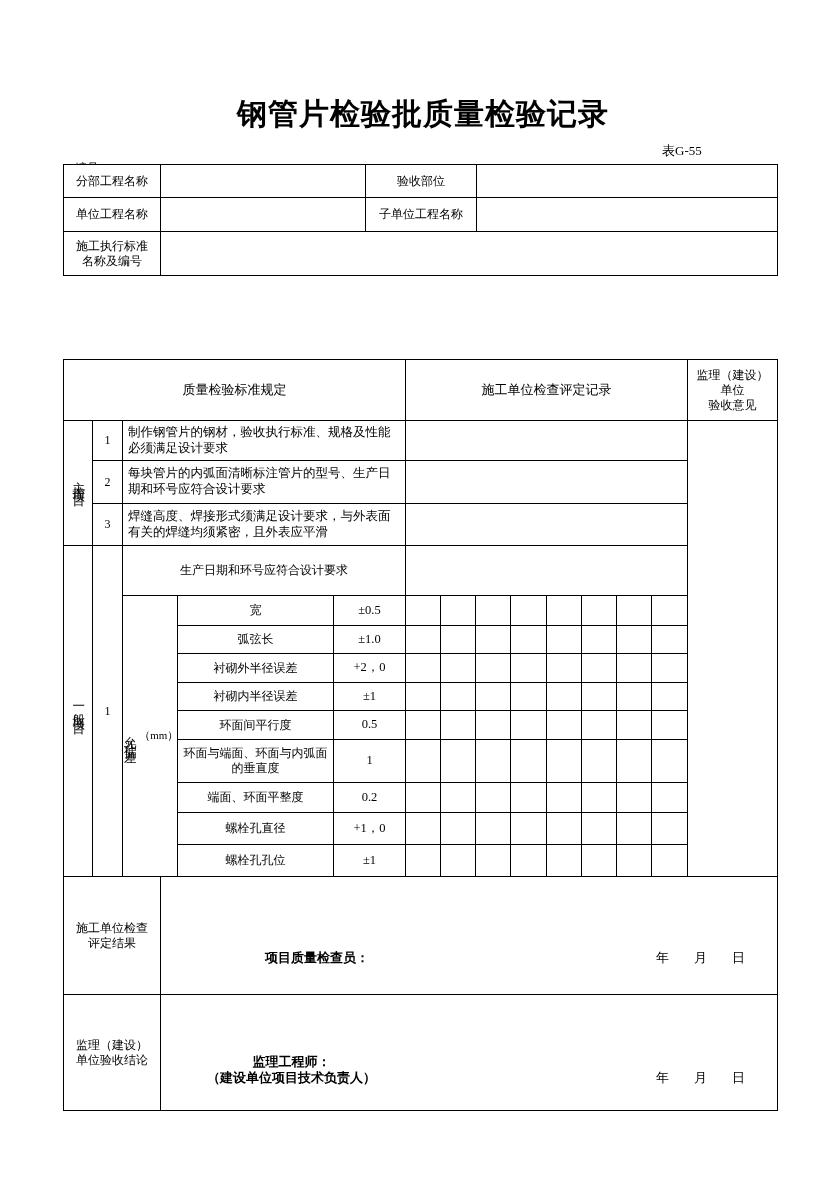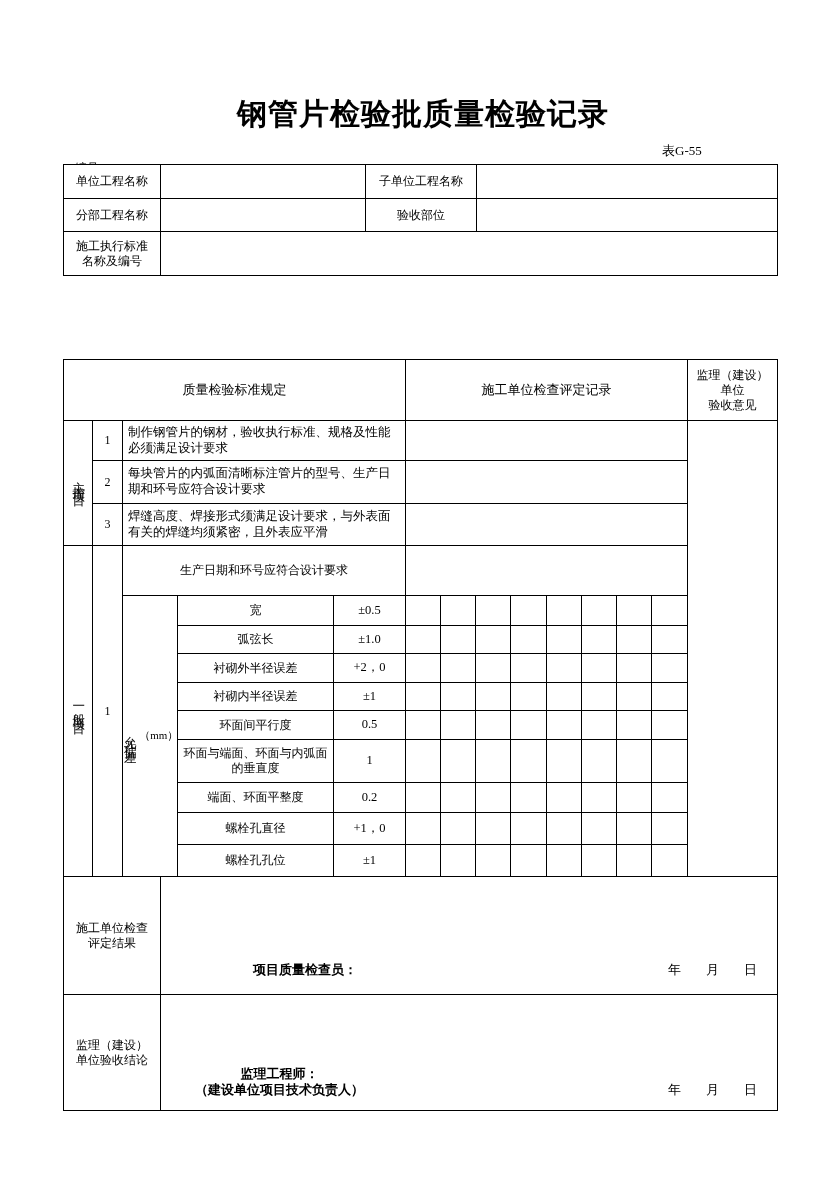--- a/index.html
+++ b/index.html
@@ -22,21 +22,21 @@
   .tA{top:164px;width:714px;}
   .tB{top:359px;width:714px;}
   .tC{top:876px;width:714px;}
   .pre{white-space:pre-line;}
   .hdr{font-size:13px;}
   .txt{text-align:left;padding:2px 12px 2px 5px;font-size:12.5px;}
   .vert{writing-mode:vertical-rl;text-orientation:upright;letter-spacing:5px;font-size:12.5px;}
   .devbox{display:flex;flex-direction:row;align-items:center;justify-content:center;gap:2px;}
   .devbox .unit{font-size:11px;letter-spacing:0;}
   .tol{font-size:12.5px;}
-  .sig-cell{vertical-align:bottom;padding:0;}
+  .sig-cell{vertical-align:bottom;padding:12px;}
   .sig-line{display:flex;justify-content:space-between;align-items:flex-end;padding:0 14px 16px 92px;}
   .sig-line.sup{padding:0 14px 12px 34px;}
   .signer{font-size:13px;font-weight:bold;}
   .signer.ctr{text-align:center;}
   .date{font-size:13px;letter-spacing:6px;white-space:nowrap;}
 </style>
 </head>
 <body>
 
 <div class="page">
@@ -48,30 +48,30 @@
   <table class="tA">
     <colgroup>
       <col style="width:97px">
         <col style="width:137px">
         <col style="width:68px">
       <col style="width:111px">
         <col style="width:176px">
         <col style="width:125px">
     </colgroup>
     <tbody>
-        <tr style="height:34px">
+        <tr style="height:33px">
+      <td>分部工程名称</td>
+      <td colspan="2"></td>
+      <td>验收部位</td>
+      <td colspan="2"></td>
+    </tr>
+    <tr style="height:34px">
       <td>单位工程名称</td>
       <td colspan="2"></td>
       <td>子单位工程名称</td>
-      <td colspan="2"></td>
-    </tr>
-    <tr style="height:33px">
-      <td>分部工程名称</td>
-      <td colspan="2"></td>
-      <td>验收部位</td>
       <td colspan="2"></td>
     </tr>
     <tr style="height:44px">
       <td class="pre">施工执行标准
 名称及编号</td>
       <td colspan="5"></td>
     </tr>
   </tbody>
     </table>
 

